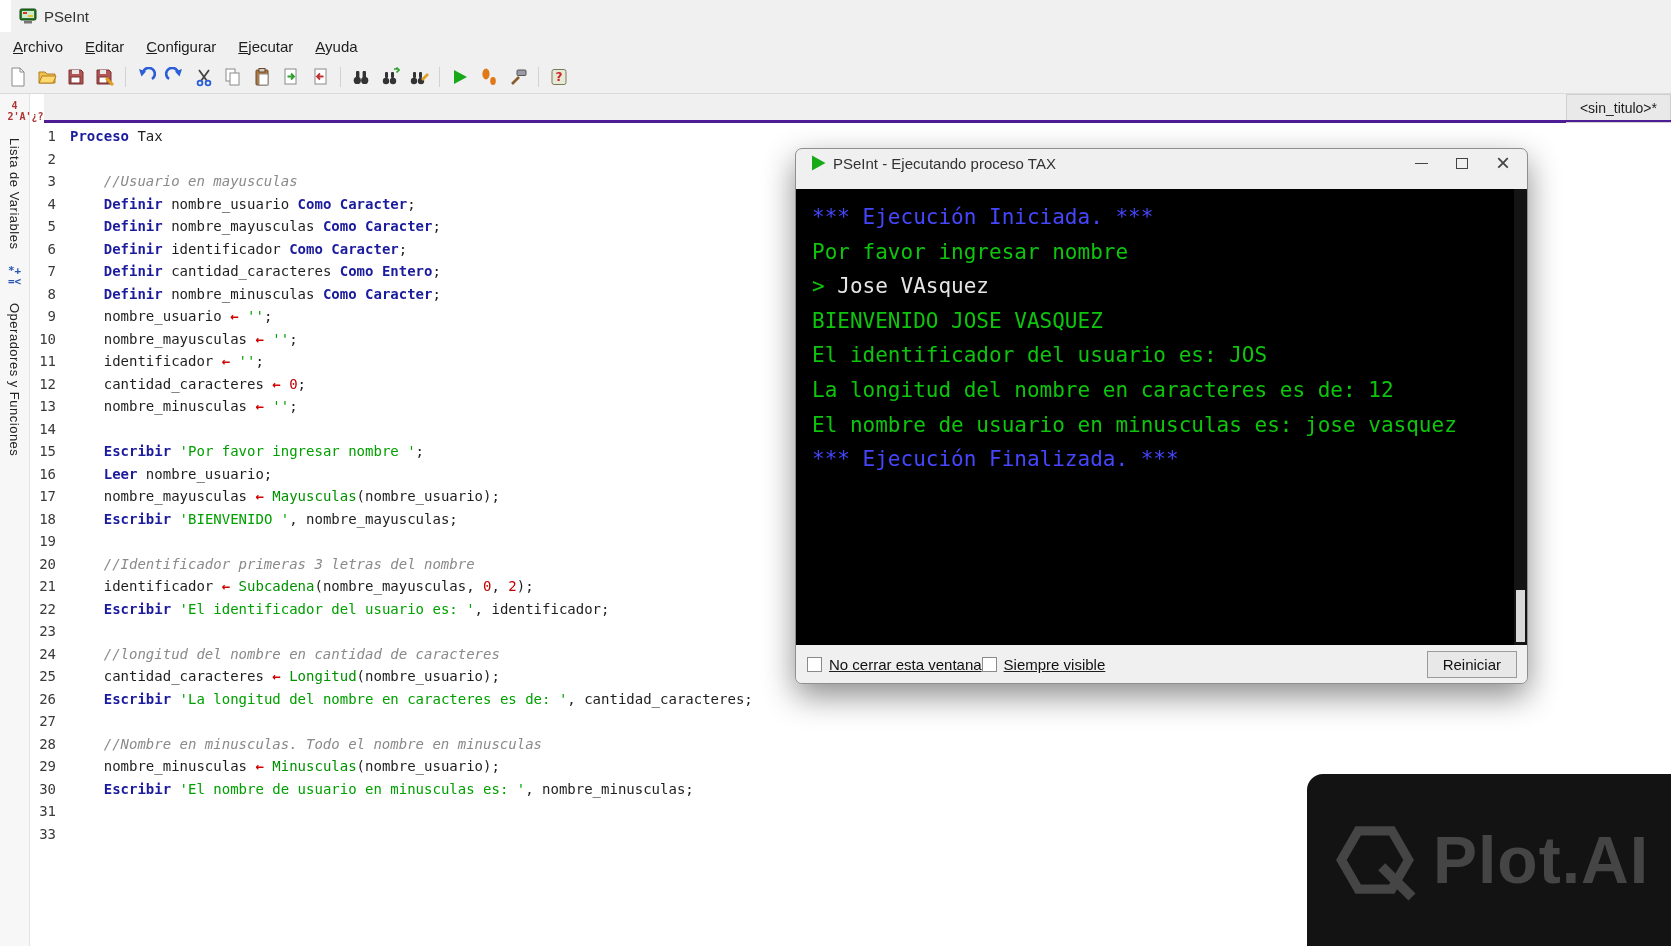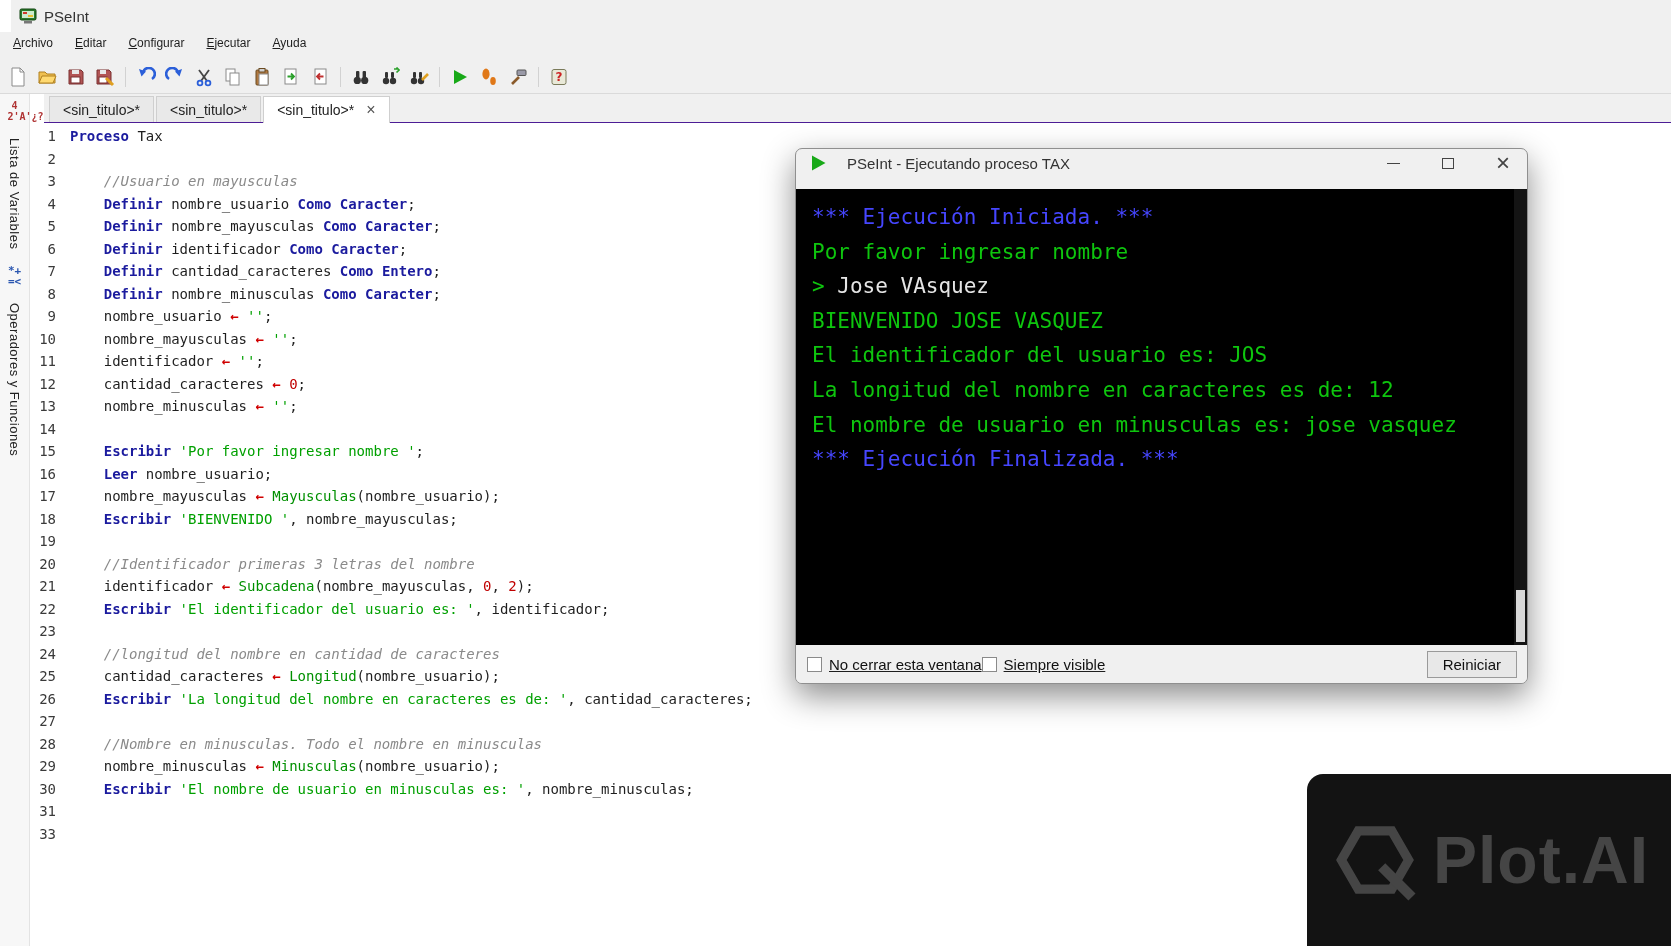--- a/index.html
+++ b/index.html
@@ -10,22 +10,22 @@
   }
 
   
   .titlebar {
     position:absolute; top:0; left:11px; right:0; height:32px;
     background:#f0f0f0; display:flex; align-items:center; gap:7px; padding-left:8px;
     font-size:15px; color:#333;
   }
   .menubar {
     position:absolute; top:32px; left:0; right:0; height:28px;
-    background:#f0f0f0; display:flex; align-items:flex-start; padding-left:2px;
-    font-size:12px; color:#1e1e1e;
+    background:#f0f0f0; display:flex; align-items:center; padding-left:2px;
+    font-size:15px; color:#1e1e1e;
   }
   .menu-item { display:inline-block; padding:4px 11px; cursor:default; }
   .menu-item::first-letter { text-decoration:underline; }
 
   .toolbar {
     position:absolute; top:60px; left:0; right:0; height:34px;
     background:#f0f0f0; border-bottom:1px solid #dadada;
     display:flex; align-items:center; gap:3px; padding-left:5px;
   }
   .tbi { width:26px; height:26px; display:flex; align-items:center; justify-content:center;
@@ -41,22 +41,22 @@
   .panel-icon {
     width:14px; word-break:break-all; line-height:11px; text-align:center;
     font-family:"DejaVu Sans Mono", monospace; font-size:10px; font-weight:bold; color:#b03434;
   }
   .panel-icon.ops { color:#2a56b0; font-size:11px; }
   .vlabel { writing-mode:vertical-rl; font-size:13px; color:#222; letter-spacing:0.5px; cursor:default; }
 
   
   .tabbar {
     position:absolute; top:94px; left:44px; right:0; height:29px;
-    background:#f0f0f0; border-bottom:1px solid #4c1d95;
-    display:flex; align-items:flex-end; gap:2px; padding-left:5px;
+    background:#f0f0f0; border-bottom:3px solid #4c1d95;
+    display:flex; align-items:flex-end; gap:2px; padding-left:5px;flex-direction:column;
   }
   .tab {
     font-size:14px; padding:5px 13px 4px 13px; background:#e9e9e9;
     border:1px solid #cfcfcf; border-bottom:none; color:#222;
     display:flex; align-items:center; gap:12px; cursor:default;
   }
   .tab.active { background:#ffffff; position:relative; top:1px; padding-bottom:5px; }
   .tab-close { color:#555; font-size:16px; line-height:12px; }
 
   
@@ -75,21 +75,21 @@
   .seg-n { color:#c00000; }
   .seg-o { color:#d00000; font-weight:bold; }
 
   
   .console {
     position:absolute; left:795px; top:148px; width:733px; height:536px;
     background:#f0f0f0; border:1px solid #8f8f8f; border-radius:7px;
     box-shadow:0 12px 32px rgba(0,0,0,0.45);
     display:flex; flex-direction:column; overflow:hidden; z-index:5;
   }
-  .console-titlebar { height:40px; display:flex; align-items:center; gap:19px; padding:0 6px 12px 12px; }
+  .console-titlebar { height:40px; display:flex; align-items:center; gap:5px; padding:0 6px 12px 12px; }
   .console-title { font-size:15px; color:#333; flex:1; }
   .win-btn { width:36px; height:30px; display:flex; align-items:center; justify-content:center;
              color:#444; background:transparent; border:none; }
   .glyph-min { display:inline-block; width:13px; height:0; border-top:1.6px solid #444; }
   .glyph-max { display:inline-block; width:12px; height:11px; border:1.6px solid #444; }
   .glyph-close { font-size:24px; line-height:20px; color:#444; }
 
   .terminal {
     flex:1; background:#000; position:relative; padding:11px 16px;
     font-family:"DejaVu Sans Mono", monospace; font-size:21px; line-height:34.6px;

